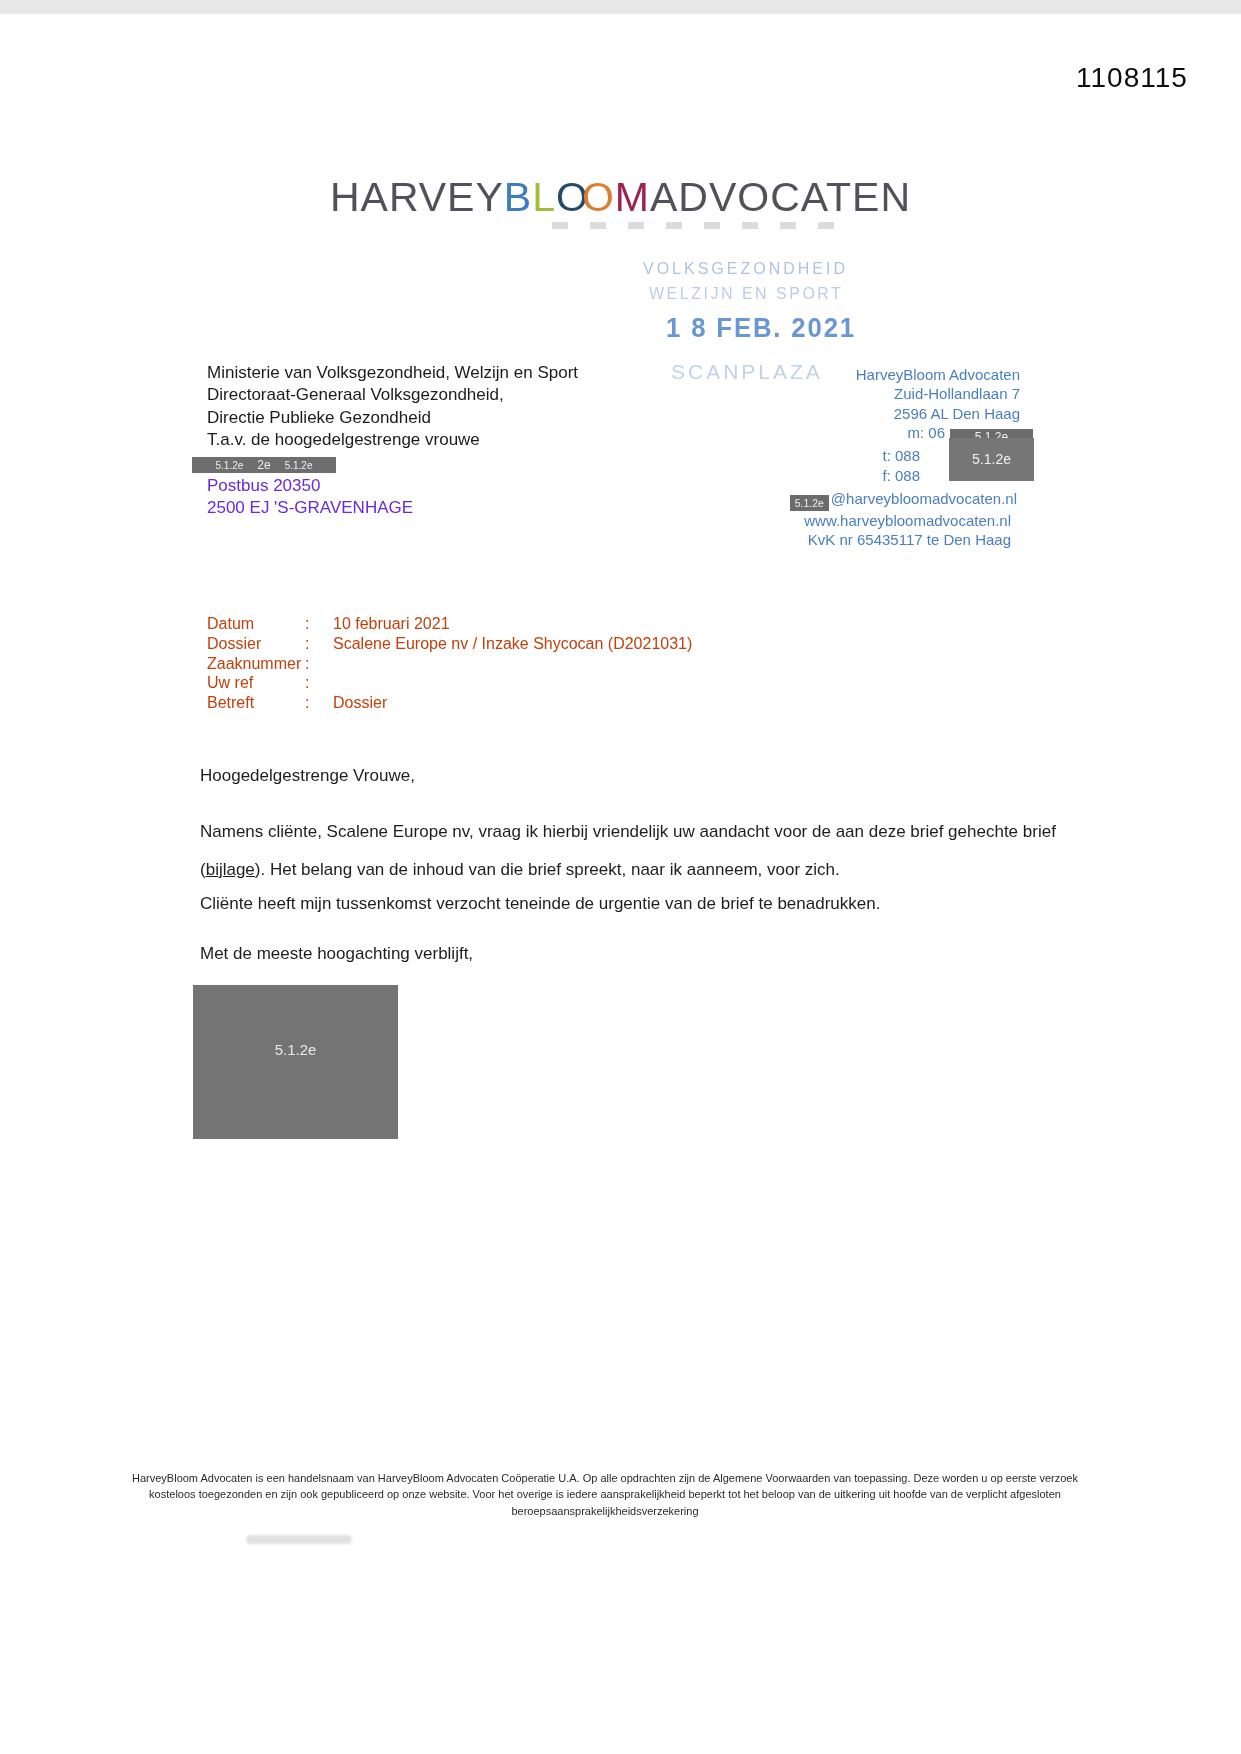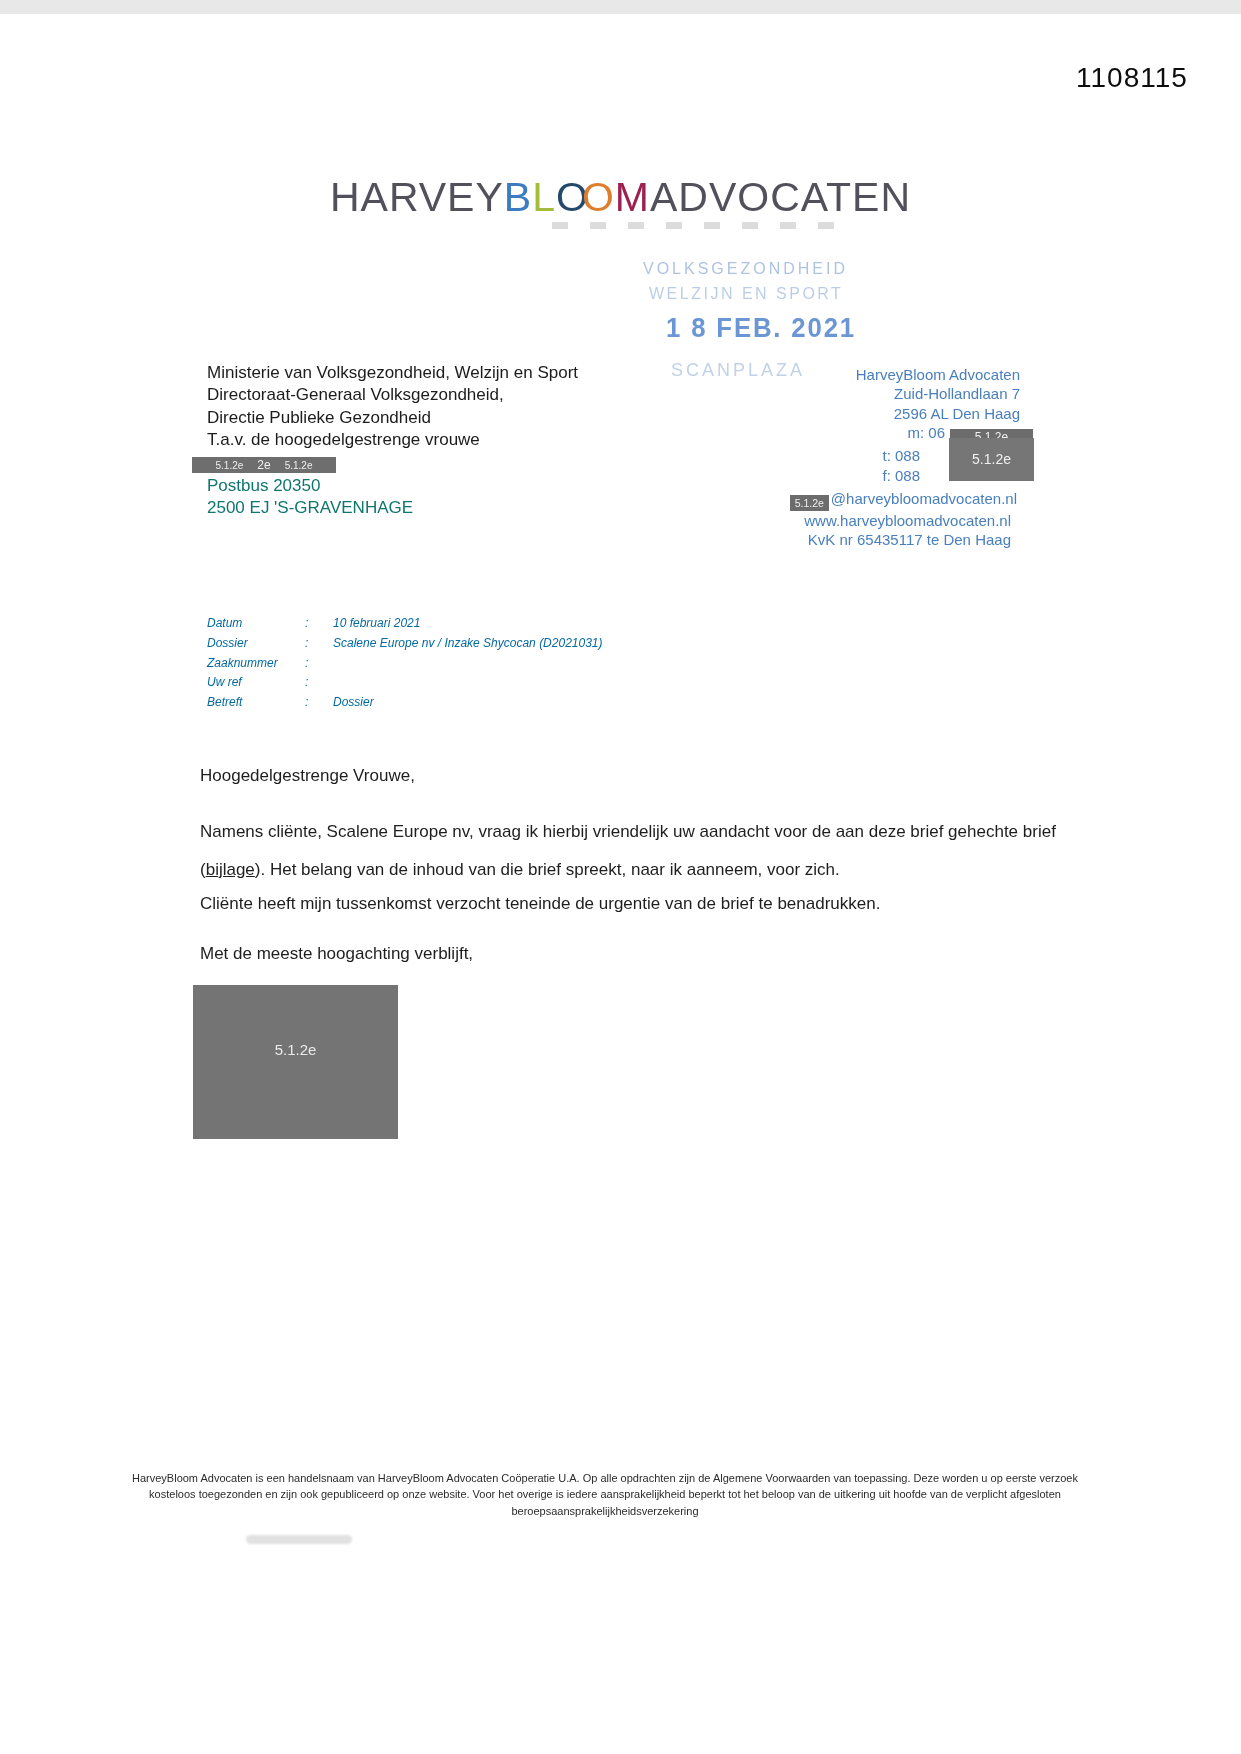--- a/index.html
+++ b/index.html
@@ -17,44 +17,44 @@
   .logo .c-l{color:#a3bd3a;}
   .logo .c-o1{color:#24496b;}
   .logo .c-o2{color:#dc7e2e;margin-left:-7px;}
   .logo .c-m{color:#9c2150;}
   
   .stamp{position:absolute;color:#9fb9dc;white-space:nowrap;}
   .stamp1{left:643px;top:246px;font-size:16px;letter-spacing:3px;opacity:.85;}
   .stamp2{left:649px;top:271px;font-size:16px;letter-spacing:2.5px;opacity:.7;}
   .stamp-date{left:666px;top:298px;font-size:28px;font-weight:bold;color:#5e8ed0;
               letter-spacing:2px;transform:scaleX(.92);transform-origin:left;opacity:.92;}
-  .stamp-scan{left:671px;top:346px;font-size:18px;letter-spacing:3px;color:#b7cae3;opacity:.85;}
+  .stamp-scan{left:671px;top:346px;font-size:21px;letter-spacing:3px;color:#b7cae3;opacity:.85;}
   .dash-artifact{position:absolute;left:552px;top:208px;width:295px;height:7px;opacity:.35;
     background:repeating-linear-gradient(90deg,#9a9a9a 0 16px,transparent 16px 38px);}
   
   .recipient{position:absolute;left:207px;top:348px;font-size:17px;line-height:22.4px;color:#1c1c1c;}
   .redaction-bar{position:absolute;left:192px;top:443px;width:144px;height:16px;background:#6e6e6e;
     color:#efefef;display:flex;align-items:center;justify-content:center;gap:14px;font-size:10px;}
   .redaction-bar .r2{font-size:12px;}
-  .recipient-post{position:absolute;left:207px;top:461px;font-size:17px;line-height:22.4px;color:#0f766e;}
+  .recipient-post{position:absolute;left:207px;top:461px;font-size:17px;line-height:22.4px;color:#6d28d9;}
   
   .sender{position:absolute;left:780px;top:351px;width:253px;text-align:right;
           color:#4a7fbd;font-size:15px;line-height:19.4px;white-space:nowrap;}
   .sender .pr13{padding-right:13px;}
   .sender .pr16{padding-right:16px;}
   .sender .pr22{padding-right:22px;}
   .sender .pr86{padding-right:113px;}
   .inline-redaction{display:inline-block;background:#6c6c6c;color:#f0f0f0;text-align:center;
     vertical-align:-3px;}
   .m-box{width:83px;height:17px;line-height:17px;font-size:12px;margin-left:5px;}
   .email-box{width:39px;height:16px;line-height:16px;font-size:10.5px;margin-right:2px;}
   .tf-box{position:absolute;right:-1px;top:73px;width:85px;height:43px;background:#767676;
     color:#f0f0f0;font-size:14px;display:flex;align-items:center;justify-content:center;}
   
-  .meta{position:absolute;left:207px;top:600px;font-style:italic;font-size:12px;color:#0369a1;}
+  .meta{position:absolute;left:207px;top:600px;font-size:16px;color:#c2410c;}
   .meta-row{display:flex;line-height:19.8px;}
   .meta-label{width:98px;}
   .meta-sep{width:28px;}
   
   .body-text{position:absolute;left:200px;width:878px;font-size:17px;color:#1e1e1e;}
   .salutation{top:752px;}
   .p1{top:799px;line-height:38px;}
   .p1 .att{text-decoration:underline;}
   .p2{top:880px;}
   .closing{top:930px;}

